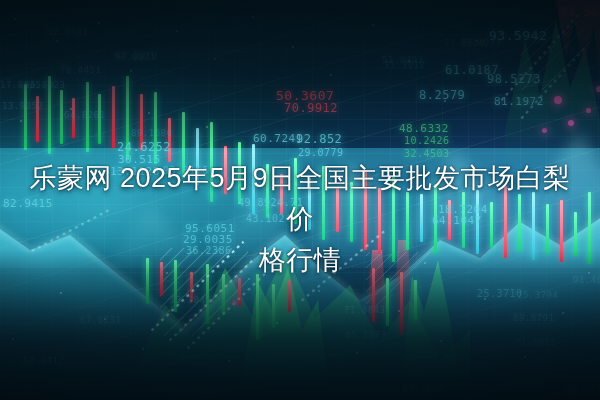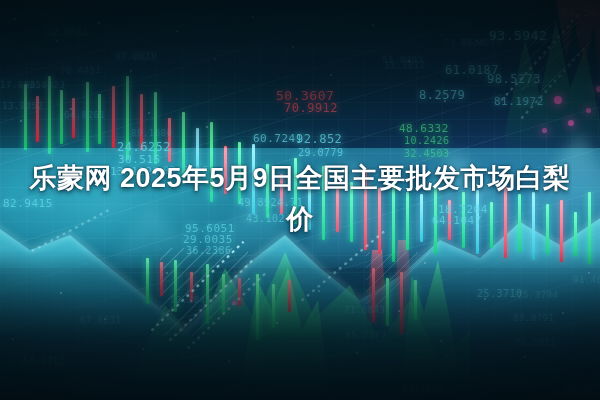--- a/index.html
+++ b/index.html
@@ -84,21 +84,21 @@
   
   .nums{position:absolute;inset:0;font-family:"DejaVu Sans Mono","Liberation Mono",monospace;}
   .num{position:absolute;white-space:nowrap;letter-spacing:.5px;}
 
   
   .headline{
     position:absolute;left:0;right:0;top:158px;
     text-align:center;
     color:#ffffff;
     font-size:27px;
-    font-weight:bold;
+    font-weight:normal;
     line-height:41px;
     letter-spacing:.5px;
     text-shadow:0 2px 5px rgba(0,30,45,.85), 0 0 2px rgba(0,25,40,.8);
     padding:0 26px;
     box-sizing:border-box;
   }
   .headline .ln{display:block;}
 </style>
 </head>
 <body>
@@ -375,15 +375,16 @@
       <span class="num" style="left: 404px; top: 135px; font-size: 10px; color: rgb(69, 224, 138); opacity: 0.72; text-shadow: rgb(69, 224, 138) 0px 0px 6px;">10.2426</span>
       <span class="num" style="left: 404px; top: 148px; font-size: 10px; color: rgb(69, 224, 138); opacity: 0.6; text-shadow: rgb(69, 224, 138) 0px 0px 6px;">32.4503</span>
     </div>
 
   <div class="bg-topdark"></div>
   <div class="bg-botdark"></div>
   <div class="bg-vign"></div>
 
   <div class="headline">
     <span class="ln">乐蒙网 2025年5月9日全国主要批发市场白梨价</span>
+    <span class="ln">格行情</span>
   </div>
 
 </div>
 
 </body></html>

